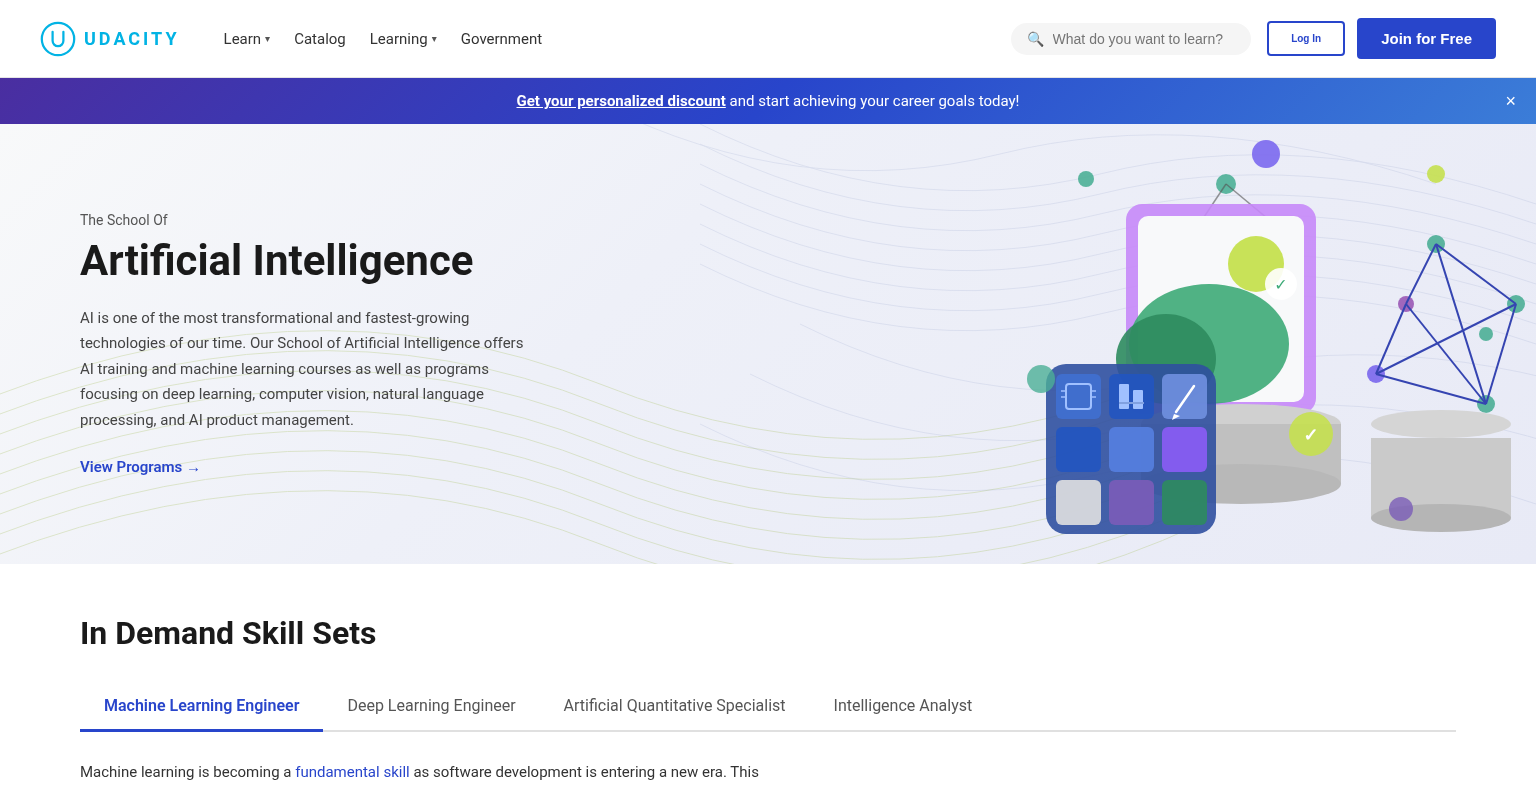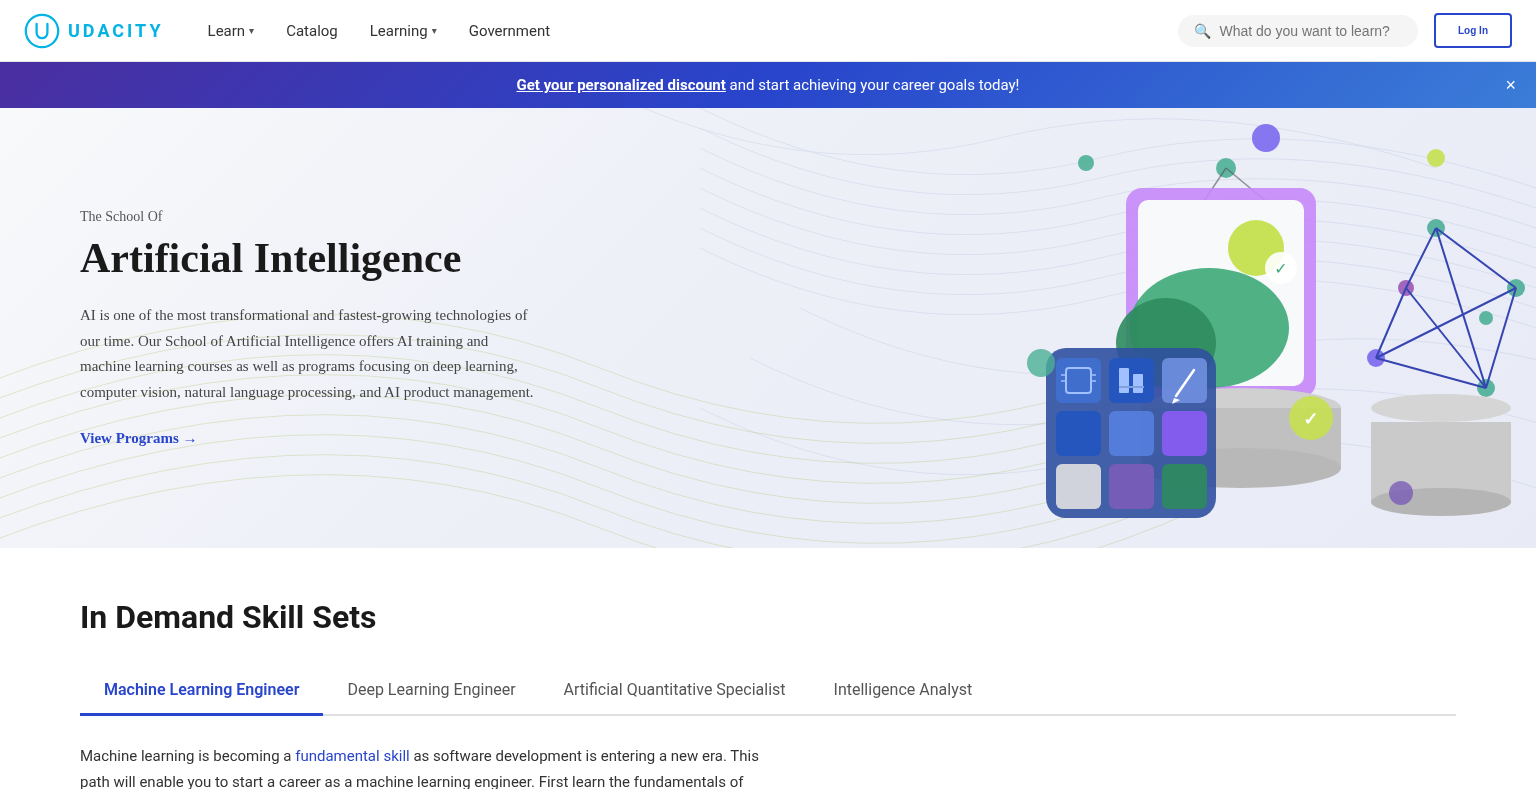--- a/index.html
+++ b/index.html
@@ -2,22 +2,22 @@
 <html><head>
   <meta charset="utf-8">
   <style>
     * { box-sizing: border-box; margin: 0; padding: 0; }
     body { font-family: -apple-system, BlinkMacSystemFont, 'Segoe UI', Roboto, sans-serif; background: #fff; overflow-x: hidden; }
 
     
     .navbar {
       display: flex;
       align-items: center;
-      padding: 0 24px;
-      height: 62px;
+      padding: 0 40px;
+      height: 78px;
       background: #fff;
       border-bottom: 1px solid #e5e5e5;
       position: relative;
       z-index: 100;
     }
     .navbar-logo {
       display: flex;
       align-items: center;
       gap: 8px;
       text-decoration: none;
@@ -26,21 +26,20 @@
     .logo-svg { width: 36px; height: 36px; }
     .logo-text {
       font-size: 18px;
       font-weight: 700;
       color: #02b3e4;
       letter-spacing: 3px;
     }
     .nav-links {
       display: flex;
       align-items: center;
-      gap: 8px;
       flex: 1;
     }
     .nav-item {
       display: flex;
       align-items: center;
       gap: 4px;
       padding: 8px 12px;
       font-size: 15px;
       color: #333;
       cursor: pointer;
@@ -127,21 +126,20 @@
     }
 
     
     .hero {
       background: linear-gradient(135deg, #f8f9fa 0%, #eef0f8 40%, #e8eaf6 100%);
       position: relative;
       overflow: hidden;
       min-height: 440px;
       display: flex;
       align-items: center;
-      font-family: Liberation Serif, serif;
     }
     .hero-bg-lines {
       position: absolute;
       top: 0; left: 0; right: 0; bottom: 0;
       pointer-events: none;
       overflow: hidden;
     }
     .hero-content {
       position: relative;
       z-index: 2;
@@ -259,20 +257,21 @@
     </a>
   </div>
 
   <div class="nav-search">
     <span class="search-icon-span">🔍</span>
     <input type="text" placeholder="What do you want to learn?" style="">
   </div>
 
   <div class="nav-actions">
     <button class="btn-login">Log In</button>
+    <button class="btn-join">Join for Free</button>
   </div>
 </nav>
 
 <div class="promo-banner">
   <span>
     <a href="#">Get your personalized discount</a><span> and start achieving your career goals today!</span>
   </span>
   <button class="promo-close">×</button>
 </div>
 

